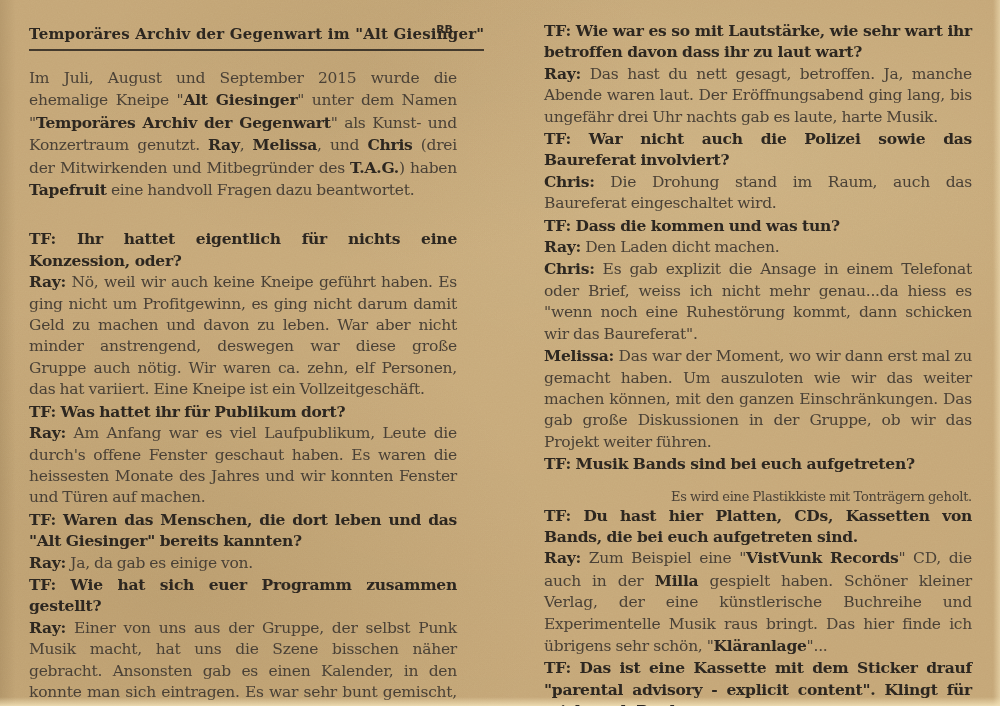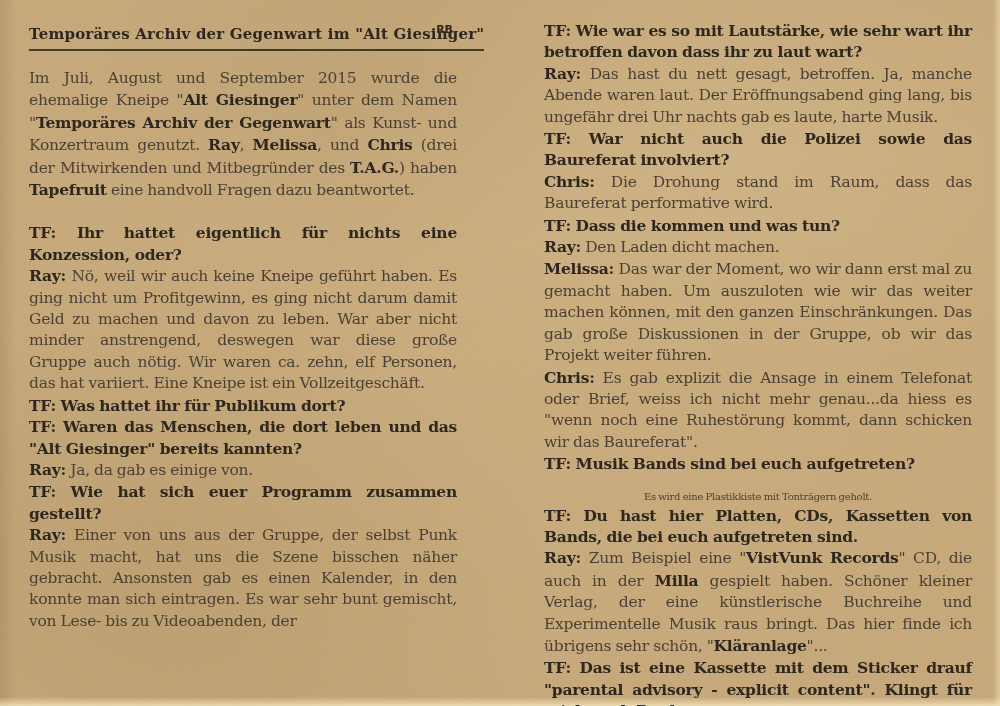--- a/index.html
+++ b/index.html
@@ -85,33 +85,33 @@
   p.para {
     margin: 0;
     font-size: 15.5px;
     line-height: 21.4px;
     text-align: justify;
     letter-spacing: -0.25px;
     word-spacing: -0.5px;
     hyphens: auto;
     -webkit-hyphens: auto;
   }
-  p.intro { margin-bottom: 21px; }
+  p.intro { margin-bottom: 27px; }
   p.question {
     font-weight: bold;
     color: var(--boldink, #2d2720);
   }
   span.b {
     font-weight: bold;
     color: var(--boldink, #2d2720);
   }
   p.stage-direction {
-    font-size: 10px;
+    font-size: 13px;
     line-height: 17px;
-    text-align: center;
+    text-align: right;
   }
   p.gap { margin-top: 13px; }
 </style>
 </head>
 <body style="--paper: #c9ac7d; --ink: #4a4136; --boldink: #2d2720;">
 
 <div class="blotches"></div>
 
 <svg class="texture-svg" width="1000" height="706" aria-hidden="true">
   <filter id="grain">
@@ -128,34 +128,35 @@
 <div class="col col-left">
   <div class="header">
     <span class="title">Temporäres Archiv der Gegenwart im "Alt Giesinger"</span>
     <span class="rb">RB</span>
   </div>
   <div id="left-col">
       <p class="para intro"><span>Im Juli, August und September 2015 wurde die ehemalige Kneipe "</span><span class="b">Alt Giesinger</span><span>" unter dem Namen "</span><span class="b">Temporäres Archiv der Gegenwart</span><span>" als Kunst- und Konzertraum genutzt. </span><span class="b">Ray</span><span>, </span><span class="b">Melissa</span><span>, und </span><span class="b">Chris</span><span> (drei der Mitwirkenden und Mitbegründer des </span><span class="b">T.A.G.</span><span>) haben </span><span class="b">Tapefruit</span><span> eine handvoll Fragen dazu beantwortet.</span></p>
       <p class="para question"><span class="b">TF: Ihr hattet eigentlich für nichts eine Konzession, oder?</span></p>
       <p class="para answer"><span class="b">Ray:</span><span> Nö, weil wir auch keine Kneipe geführt haben. Es ging nicht um Profitgewinn, es ging nicht darum damit Geld zu machen und davon zu leben. War aber nicht minder anstrengend, deswegen war diese große Gruppe auch nötig. Wir waren ca. zehn, elf Personen, das hat variiert. Eine Kneipe ist ein Vollzeitgeschäft.</span></p>
       <p class="para question"><span class="b">TF: Was hattet ihr für Publikum dort?</span></p>
+      <p class="para answer"><span class="b">Ray:</span><span> Am Anfang war es viel Laufpublikum, Leute die durch's offene Fenster geschaut haben. Es waren die heissesten Monate des Jahres und wir konnten Fenster und Türen auf machen.</span></p>
       <p class="para question"><span class="b">TF: Waren das Menschen, die dort leben und das "Alt Giesinger" bereits kannten?</span></p>
       <p class="para answer"><span class="b">Ray:</span><span> Ja, da gab es einige von.</span></p>
       <p class="para question"><span class="b">TF: Wie hat sich euer Programm zusammen gestellt?</span></p>
       <p class="para answer"><span class="b">Ray:</span><span> Einer von uns aus der Gruppe, der selbst Punk Musik macht, hat uns die Szene bisschen näher gebracht. Ansonsten gab es einen Kalender, in den konnte man sich eintragen. Es war sehr bunt gemischt, von Lese- bis zu Videoabenden, der </span></p>
     </div>
 </div>
 
 <div class="col col-right" id="right-col">
     <p class="para question"><span class="b">TF: Wie war es so mit Lautstärke, wie sehr wart ihr betroffen davon dass ihr zu laut wart?</span></p>
     <p class="para answer"><span class="b">Ray:</span><span> Das hast du nett gesagt, betroffen. Ja, manche Abende waren laut. Der Eröffnungsabend ging lang, bis ungefähr drei Uhr nachts gab es laute, harte Musik.</span></p>
     <p class="para question"><span class="b">TF: War nicht auch die Polizei sowie das Baureferat involviert?</span></p>
-    <p class="para answer"><span class="b">Chris:</span><span> Die Drohung stand im Raum, dass das Baureferat performative wird.</span></p>
+    <p class="para answer"><span class="b">Chris:</span><span> Die Drohung stand im Raum, auch das Baureferat eingeschaltet wird.</span></p>
     <p class="para question"><span class="b">TF: Dass die kommen und was tun?</span></p>
     <p class="para answer"><span class="b">Ray:</span><span> Den Laden dicht machen.</span></p>
+    <p class="para answer"><span class="b">Chris:</span><span> Es gab explizit die Ansage in einem Telefonat oder Brief, weiss ich nicht mehr genau...da hiess es "wenn noch eine Ruhestörung kommt, dann schicken wir das Baureferat".</span></p>
     <p class="para answer"><span class="b">Melissa:</span><span> Das war der Moment, wo wir dann erst mal zu gemacht haben. Um auszuloten wie wir das weiter machen können, mit den ganzen Einschränkungen. Das gab große Diskussionen in der Gruppe, ob wir das Projekt weiter führen.</span></p>
-    <p class="para answer"><span class="b">Chris:</span><span> Es gab explizit die Ansage in einem Telefonat oder Brief, weiss ich nicht mehr genau...da hiess es "wenn noch eine Ruhestörung kommt, dann schicken wir das Baureferat".</span></p>
     <p class="para question"><span class="b">TF: Musik Bands sind bei euch aufgetreten?</span></p>
     <p class="para stage-direction gap"><span>Es wird eine Plastikkiste mit Tonträgern geholt.</span></p>
     <p class="para question"><span class="b">TF: Du hast hier Platten, CDs, Kassetten von Bands, die bei euch aufgetreten sind.</span></p>
     <p class="para answer"><span class="b">Ray:</span><span> Zum Beispiel eine "</span><span class="b">VistVunk Records</span><span>" CD, die auch in der </span><span class="b">Milla</span><span> gespielt haben. Schöner kleiner Verlag, der eine künstlerische Buchreihe und Experimentelle Musik raus bringt. Das hier finde ich übrigens sehr schön, "</span><span class="b">Kläranlage</span><span>"...</span></p>
     <p class="para question"><span class="b">TF: Das ist eine Kassette mit dem Sticker drauf "parental advisory - explicit content". Klingt für mich nach Punk.</span></p>
   </div>
 
 </body></html>

